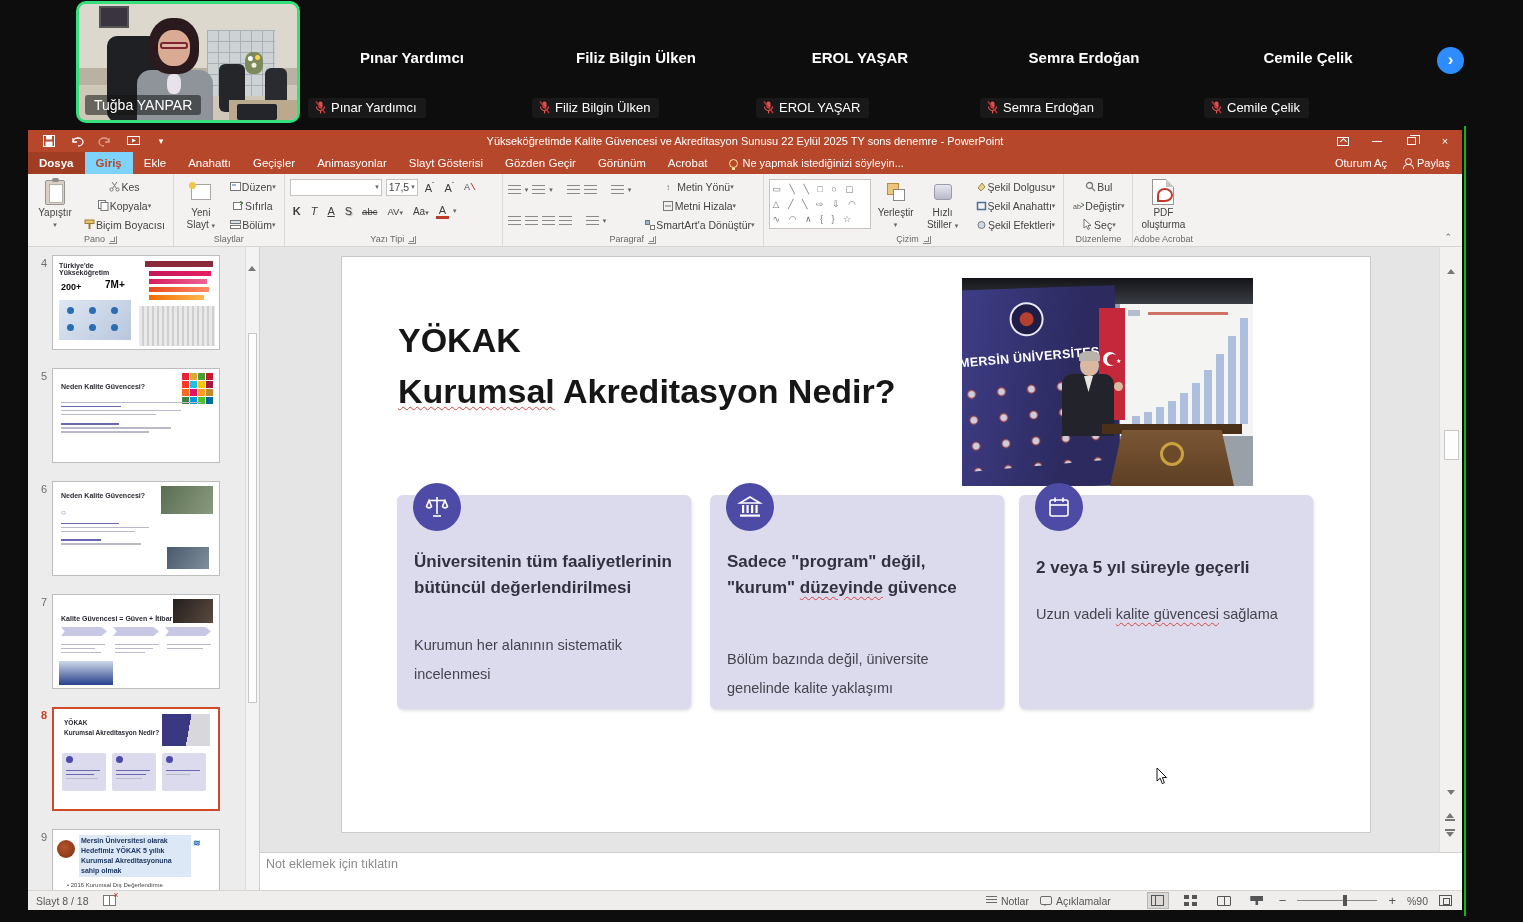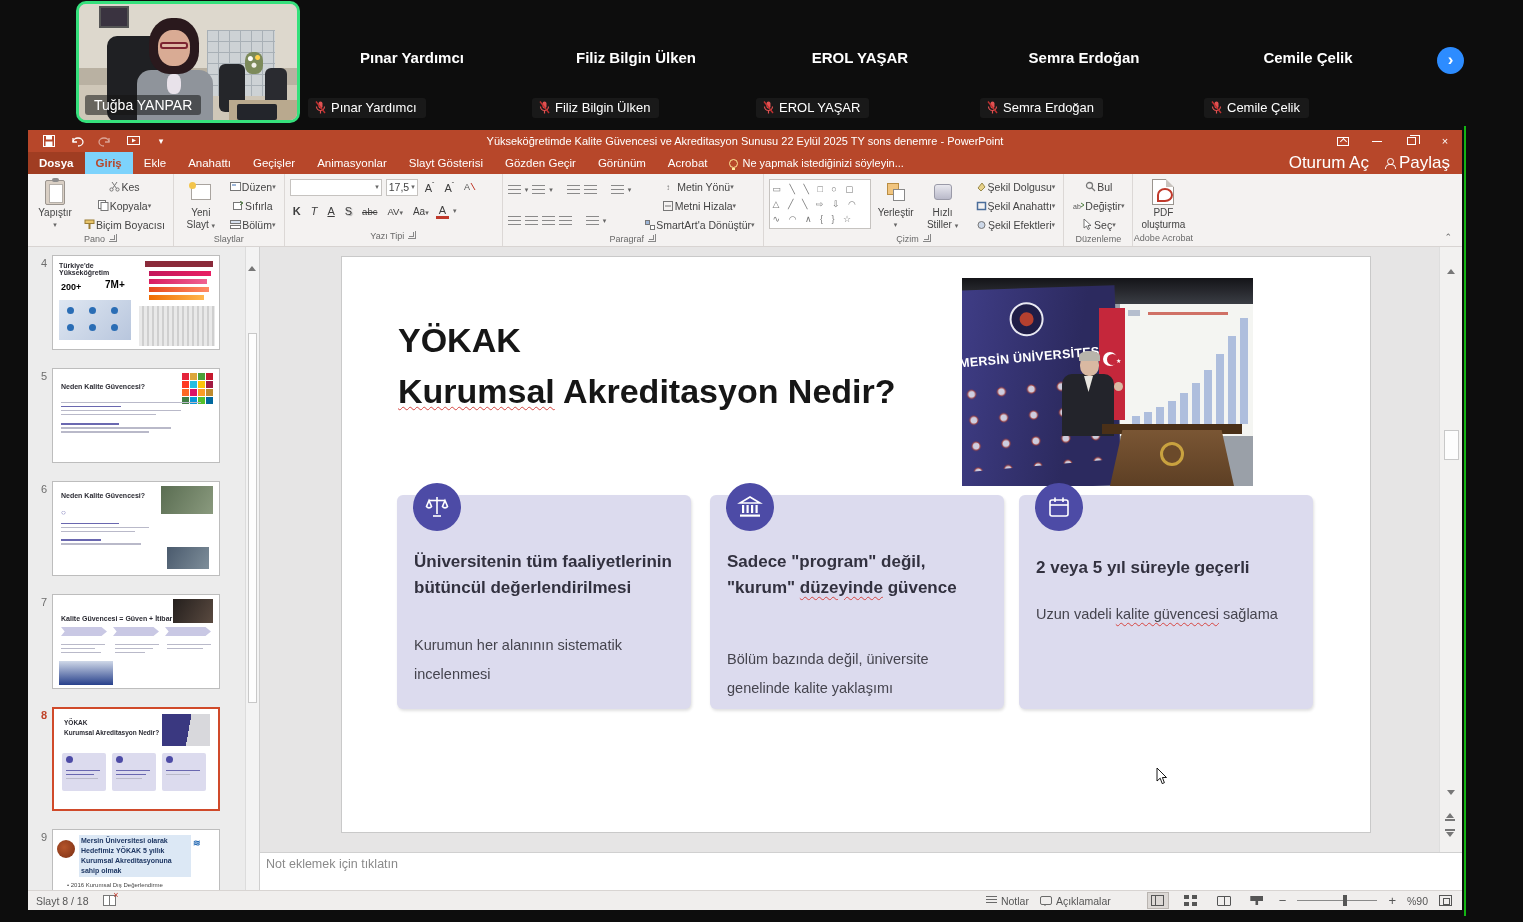--- a/index.html
+++ b/index.html
@@ -60,32 +60,32 @@
   .ribdisp::after { content:""; position:absolute; left:3px; top:1px; width:4px; height:4px; border-left:1px solid #fff; border-top:1px solid #fff; transform:rotate(45deg); }
 
   .tabrow { position:absolute; left:0; top:22px; width:100%; height:22px; background:#b7472a;
     display:flex; align-items:stretch; color:#fff; font-size:11.5px; }
   .tab { padding:0 11px; display:flex; align-items:center; }
   .tab.file { background:#a03d22; font-weight:bold; }
   .tab.active { background:#7dd3fc; color:#b7472a; font-weight:bold;text-align:right; }
   .tellme { display:flex; align-items:center; gap:5px; padding:0 10px; font-size:11px; color:#fff; }
   .bulb { width:9px; height:9px; border-radius:50%; border:1.5px solid #ffe89a; position:relative; }
   .bulb::after { content:""; position:absolute; left:2px; top:8px; width:3px; height:2px; background:#ffe89a; }
-  .acct { margin-left:auto; display:flex; align-items:center; gap:16px; padding-right:12px; font-size:17px; }
+  .acct { margin-left:auto; display:flex; align-items:center; gap:16px; padding-right:12px; font-size:11px; }
   .acct .pers { display:flex; align-items:center; gap:4px; }
   .pico { width:10px; height:10px; position:relative; }
   .pico::before { content:""; position:absolute; left:2px; top:0; width:5px; height:5px; border:1px solid #fff; border-radius:50%; }
   .pico::after { content:""; position:absolute; left:0; top:6px; width:9px; height:4px; border:1px solid #fff; border-bottom:none; border-radius:5px 5px 0 0; }
 
   
   .ribbon { position:absolute; left:0; top:44px; width:100%; height:73px; background:#f4f2f1;
     border-bottom:1px solid #d8d4d2; display:flex; color:#444; }
   .rgroup { display:flex; flex-direction:column; border-right:1px solid #dcd8d6; }
   .rbody { flex:1; display:flex; align-items:flex-start; padding:3px 5px 0 5px; gap:3px; }
-  .rlabel { height:15px; font-size:9px; color:#696969; display:flex; align-items:flex-start; justify-content:center; gap:4px; padding-bottom:2px; }
+  .rlabel { height:15px; font-size:9px; color:#696969; display:flex; align-items:flex-end; justify-content:center; gap:4px; padding-bottom:2px; }
   .launcher { width:8px; height:8px; border-right:1px solid #888; border-bottom:1px solid #888; position:relative; }
   .launcher::before { content:""; position:absolute; right:1px; bottom:1px; width:4px; height:4px;
     border-right:1.5px solid #888; border-bottom:1.5px solid #888; }
   .bigbtn { min-width:44px; display:flex; flex-direction:column; align-items:center; font-size:10px; line-height:12px;
     color:#444; padding:2px 3px; text-align:center; }
   .bigbtn .bicon { height:26px; display:flex; align-items:center; justify-content:center; margin-bottom:2px; }
   .scol { display:flex; flex-direction:column; justify-content:space-between; height:57px; padding:1px 0; }
   .sbtn { display:flex; align-items:center; gap:0; font-size:10.5px; color:#444; height:17px; padding:0 3px; white-space:nowrap;justify-content:center; }
   .caret { font-size:7px; color:#666; }
   .gi { width:13px; height:12px; display:inline-flex; align-items:center; justify-content:center; flex:0 0 auto; font-size:10px; }

